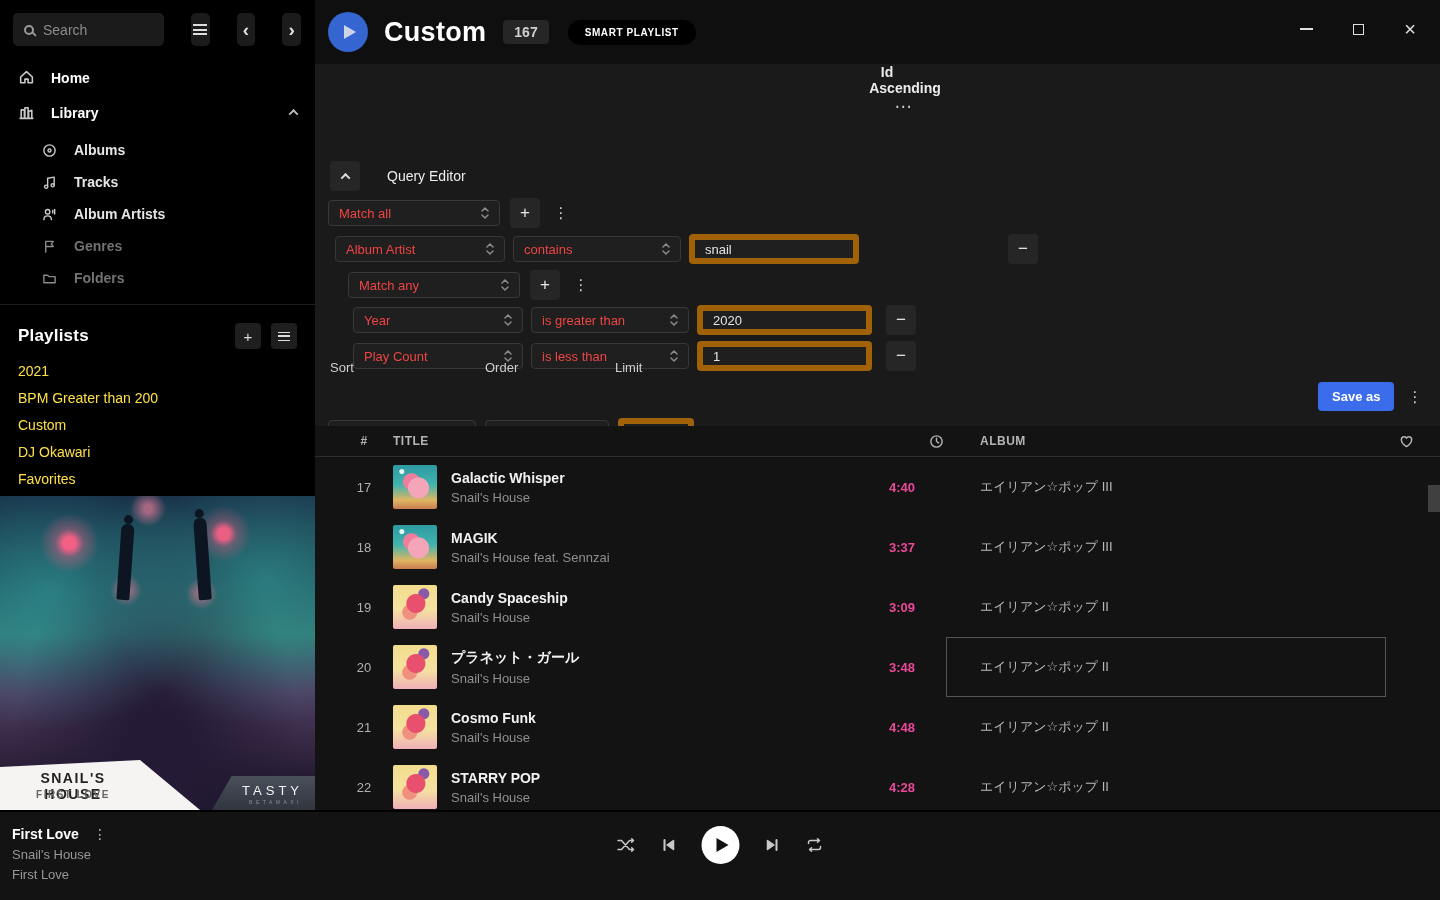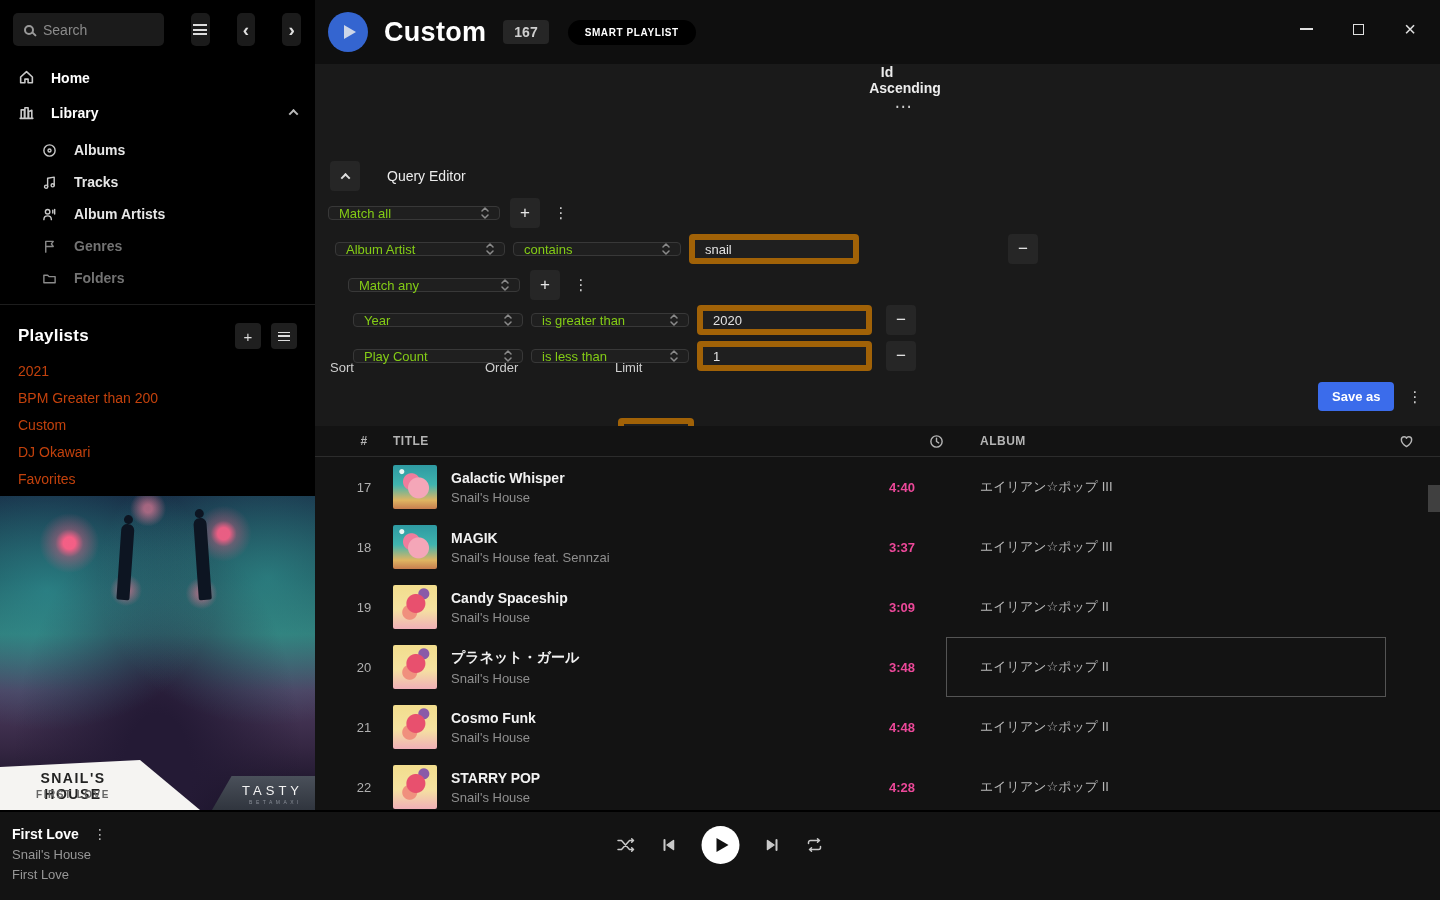--- a/index.html
+++ b/index.html
@@ -29,21 +29,21 @@
   .sub-row.dim { color:#737373;text-align:right; }
   .side-sep { border-top:1px solid #1d1d1d; margin:6px 0 0 0; }
 
   .pl-head { display:flex; align-items:center; padding:18px 18px 6px 18px; }
   .pl-title { font-size:17px; font-weight:700; color:#fff; letter-spacing:.2px; }
   .pl-actions { margin-left:auto; display:flex; gap:10px; }
   .pl-btn { width:26px; height:26px; background:#1f1f1f; border-radius:4px; display:flex; align-items:center; justify-content:center; color:#ddd; font-size:15px; }
   .q-lines { width:12px; height:9px; border-top:1.6px solid #ddd; border-bottom:1.6px solid #ddd; position:relative; }
   .q-lines::after { content:''; position:absolute; left:0; right:0; top:2.6px; height:1.6px; background:#ddd; }
   .pl-list { padding:2px 0; }
-  .pl-item { padding:5.5px 18px; font-size:14px; color:#c2410c; cursor:default; }
+  .pl-item { padding:5.5px 18px; font-size:14px; color:#fde047; cursor:default; }
 
   
   .cover { position:absolute; left:0; top:496px; width:315px; height:314px; overflow:hidden;
     background:
       radial-gradient(circle at 22% 15%, rgba(255,95,135,.95) 0 6px, rgba(255,95,135,.35) 14px, transparent 30px),
       radial-gradient(circle at 71% 12%, rgba(255,95,135,.9) 0 6px, rgba(255,95,135,.3) 13px, transparent 28px),
       radial-gradient(circle at 47% 4%, rgba(255,130,160,.6) 0 4px, transparent 18px),
       radial-gradient(circle at 40% 30%, rgba(255,120,150,.5) 0 4px, transparent 16px),
       radial-gradient(circle at 64% 31%, rgba(255,120,150,.5) 0 4px, transparent 16px),
       radial-gradient(ellipse at 15% 30%, rgba(52,170,170,.5), transparent 45%),
@@ -81,21 +81,21 @@
   .tb-sort { font-size:14px; font-weight:700; color:#ececec; }
   .tb-dir { font-size:14px; font-weight:700; color:#ececec; margin-left:36px; }
   .tb-more { font-size:17px; color:#cdcdcd; margin-left:33px; letter-spacing:1px; }
   .tb-gear { margin-left:auto; margin-right:21px; }
 
   .filter-area { position:absolute; left:0; top:110px; width:100%; height:316px; background:#1a1a1a; }
   .qe-row { position:absolute; display:flex; align-items:center;margin-top:36px; }
   .sq-btn { width:30px; height:30px; background:#262626; border-radius:4px; display:flex; align-items:center; justify-content:center; color:#e8e8e8; font-size:17px; }
   .ghost-btn { width:22px; height:30px; display:flex; align-items:center; justify-content:center; color:#cfcfcf; font-size:15px; }
   .qe-title { font-size:14px; color:#ececec; font-weight:400; margin-left:27px; }
-  .select { height:14px; background:#1f1f1f; border:1px solid #383838; border-radius:4px; display:flex; align-items:center; padding:0 10px; font-size:13px; color:#84cc16; }
+  .select { height:26px; background:#1f1f1f; border:1px solid #383838; border-radius:4px; display:flex; align-items:center; padding:0 10px; font-size:13px; color:#ef4444; }
   .select span { flex:1; }
   .tinput { height:30px; background:#1f1f1f; border:6px solid #a16207; border-radius:4px; padding:0 10px; font-size:13px; color:#e3e3e3; font-family:inherit; outline:none; }
   .lbl { position:absolute; font-size:13px; color:#cfcfcf; }
   .save-btn { position:absolute; height:29px; background:#3b6ceb; color:#fff; border:none; border-radius:4px; font-weight:700; font-size:13px; padding:0 14px; font-family:inherit; }
 
   
   .tracklist { position:absolute; left:0; top:426px; width:1125px; height:384px; background:#131313; overflow:hidden; }
   .tgrid { display:grid; grid-template-columns:48px 472px 86px 440px 40px; padding-left:25px; align-items:center; }
   .thead { height:31px; border-bottom:1px solid #2c2c2c; color:#b5b5b5; font-size:12px; font-weight:700; letter-spacing:.5px; }
   .thead .h-idx { text-align:center; }

